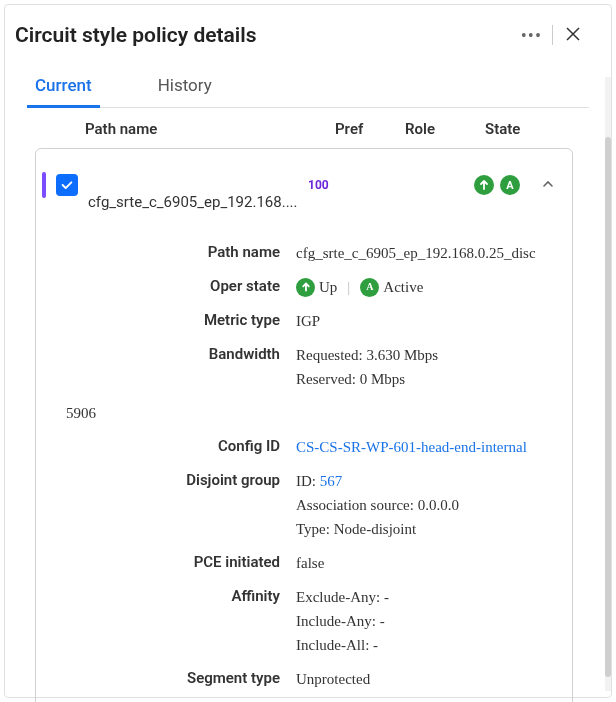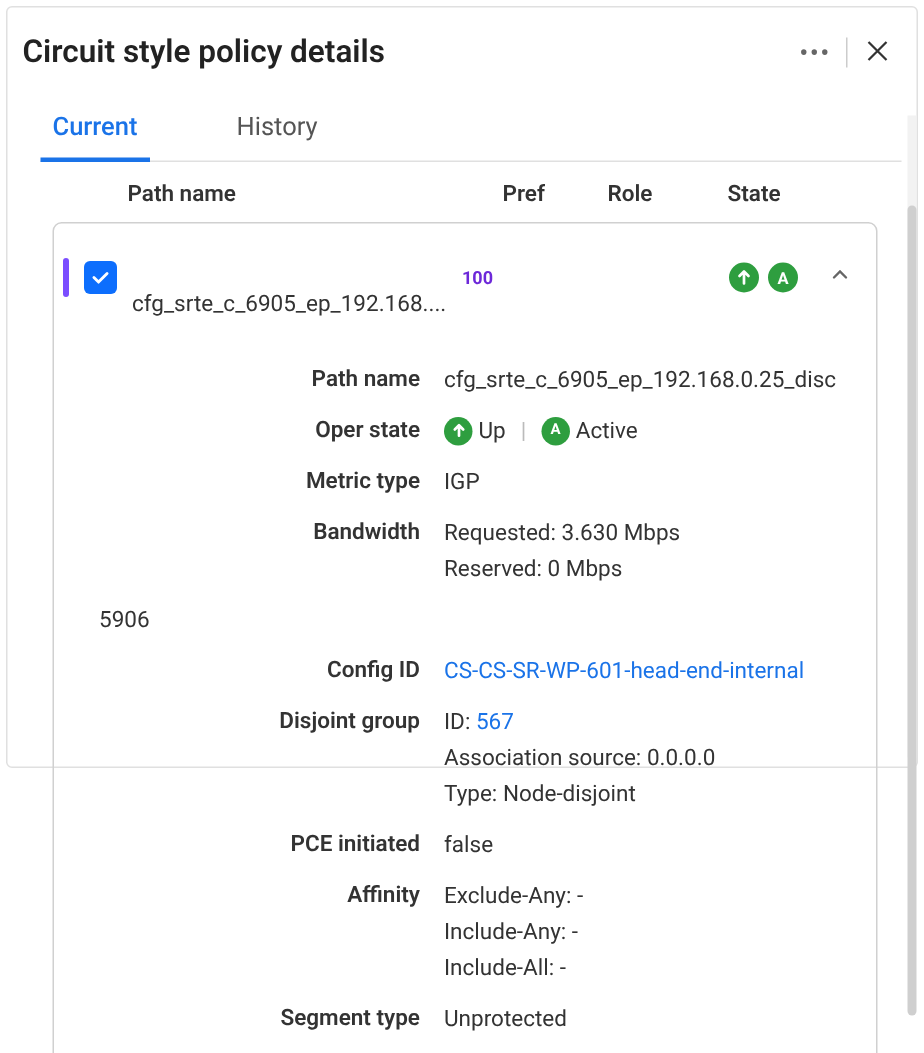--- a/index.html
+++ b/index.html
@@ -1,17 +1,17 @@
 <!DOCTYPE html>
 <html><head>
 <meta charset="utf-8">
 <style>
 * { box-sizing: border-box; margin: 0; padding: 0; }
 body { font-family: -apple-system, BlinkMacSystemFont, "Segoe UI", Roboto, Arial, sans-serif; background: #fff; width: 616px; height: 702px; overflow: hidden; color: #333; }
-.panel { padding: 16px 10px 10px 10px; position: relative; border: 1px solid #e0e0e0; border-radius: 4px; margin: 4px; height: 508px; }
+.panel { padding: 16px 22px 10px 10px; position: relative; border: 1px solid #e0e0e0; border-radius: 4px; margin: 4px; height: 694px; }
 .header { display: flex; align-items: center; justify-content: space-between; padding: 0 6px 16px 0; }
 .title { font-size: 21px; font-weight: 600; color: #222; }
 .header-right { display: flex; align-items: center; gap: 10px; }
 .dots { font-size: 18px; color: #666; letter-spacing: 1px; cursor: pointer; }
 .divider-v { width: 1px; height: 20px; background: #ccc; }
 .close { font-size: 20px; color: #333; cursor: pointer; padding: 2px; }
 .tabs { display: flex; border-bottom: 1px solid #e0e0e0; margin-bottom: 0; margin-left: 12px; }
 .tab { padding: 10px 8px 12px 8px; font-size: 17px; color: #555; cursor: pointer; margin-right: 50px; }
 .tab.active { color: #1a73e8; font-weight: 500; position: relative; }
 .tab.active::after { content: ""; position: absolute; bottom: -1px; left: 0; right: 0; height: 3px; background: #1a73e8; }
@@ -27,21 +27,21 @@
 .row-name { font-size: 15px; color: #333; width: 210px; white-space: nowrap; overflow: hidden; text-overflow: ellipsis; margin-top: 34px; }
 .row-pref { font-size: 12px; color: #6d28d9; width: 110px; font-weight: bold; }
 .badges { display: flex; gap: 6px; align-items: center; margin-left: auto; }
 .b-circle { width: 20px; height: 20px; border-radius: 50%; display: flex; align-items: center; justify-content: center; color: #fff; font-size: 11px; font-weight: 700; }
 .b-up { background: #2e9e3f; }
 .b-a { background: #2e9e3f; }
 .chevron { color: #666; font-size: 13px; cursor: pointer; margin-left: 12px; }
 .details { padding: 20px 20px 10px 30px; }
 .drow { display: flex; margin-bottom: 10px; align-items: flex-start; }
 .dlabel { width: 230px; text-align: right; font-weight: 600; color: #333; font-size: 15px; padding-right: 16px; line-height: 1.5; }
-.dval { flex: 1; font-size: 15px; color: #333; line-height: 1.6; }
+.dval { flex: 1; font-size: 15px; color: #333; line-height: 1.6; font-family: Liberation Serif, serif; }
 .link { color: #1a73e8; text-decoration: none; cursor: pointer; }
 .state-pair { display: flex; align-items: center; gap: 4px; }
 .circle-sm { width: 19px; height: 19px; border-radius: 50%; background: #2e9e3f; color: #fff; display: inline-flex; align-items: center; justify-content: center; font-size: 10px; font-weight: 700; }
 .sep { color: #bbb; margin: 0 6px; }
 .scroll-right { position: absolute; right: 0; top: 72px; bottom: 6px; width: 6px; background: #f2f2f2; }
 .thumb-v { position: absolute; right: 0; top: 60px; width: 6px; height: 540px; background: #cfcfcf; border-radius: 3px; }
 svg.check { width: 14px; height: 14px; }
 svg.arrow { width: 12px; height: 12px; }
 </style>
 </head>

